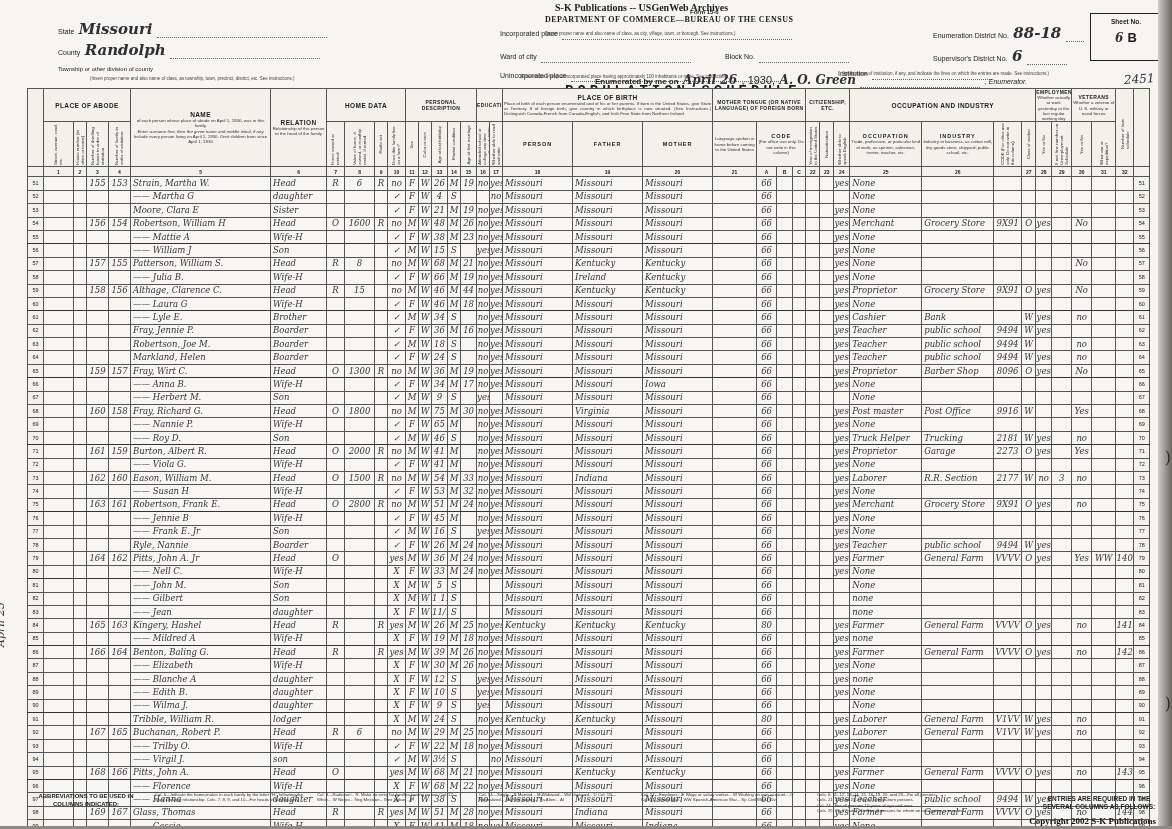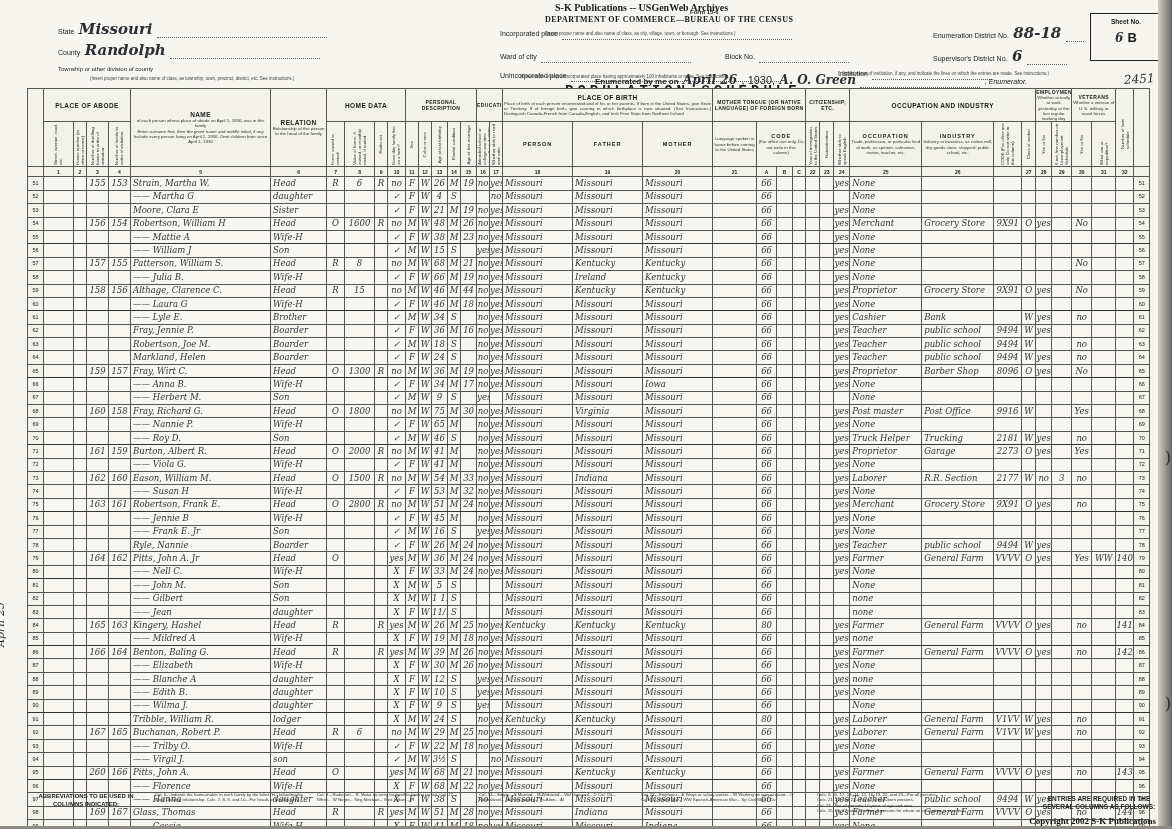--- a/index.html
+++ b/index.html
@@ -2128,21 +2128,21 @@
           <td class="hwc"></td>
           <td class="hwc"></td>
           <td class="hwc"></td>
           <td class="hwc"></td>
           <td class="rn">94</td>
         </tr>
         <tr class="r5">
           <td class="rn">95</td>
           <td class="hwc"></td>
           <td class="hwc"></td>
-          <td class="hwc">260</td>
+          <td class="hwc">168</td>
           <td class="hwc">166</td>
           <td class="hwl">Pitts, John A.</td>
           <td class="hwl">Head</td>
           <td class="hwc">O</td>
           <td class="hwc"></td>
           <td class="hwc"></td>
           <td class="hwc">yes</td>
           <td class="hwc">M</td>
           <td class="hwc">W</td>
           <td class="hwc">68</td>

